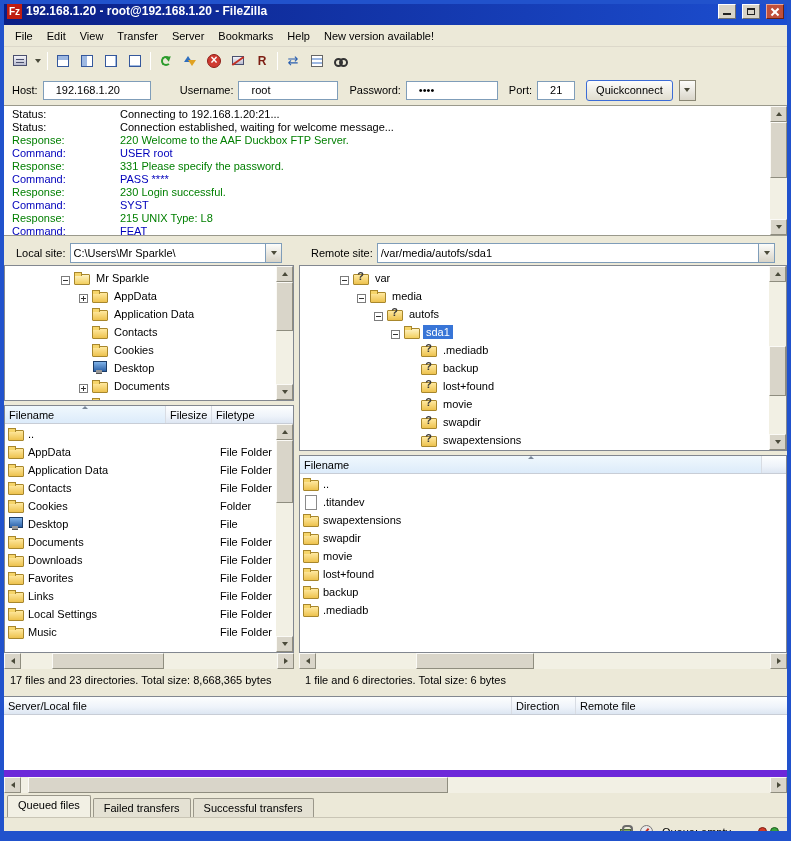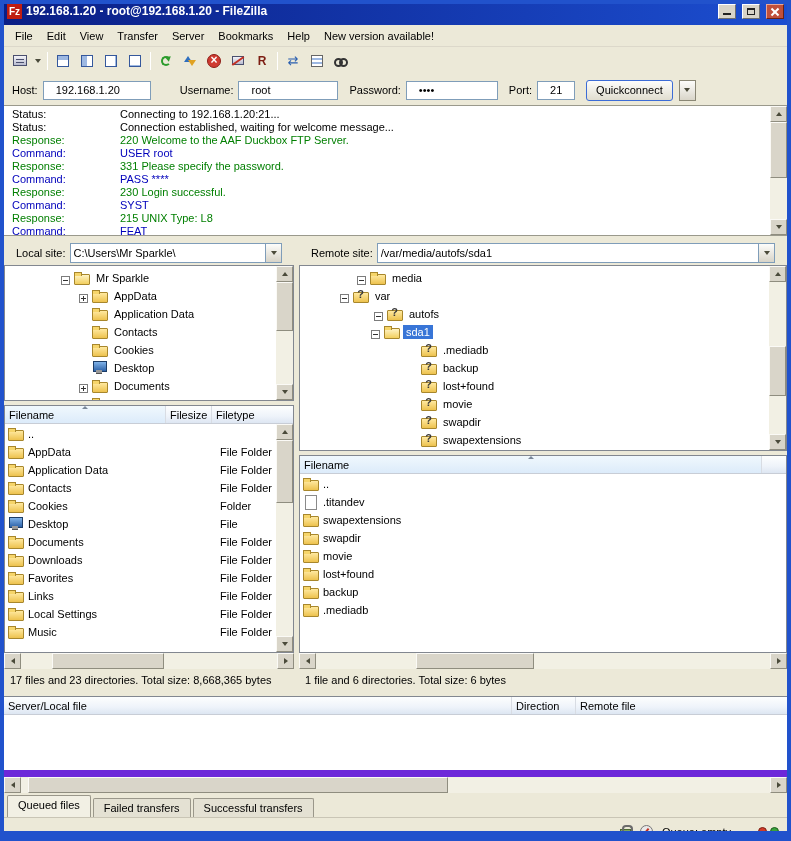--- a/index.html
+++ b/index.html
@@ -462,36 +462,36 @@
         <span>Remote site:</span>
         <div class="combo">
           <input value="/var/media/autofs/sda1" style="">
           <span class="combo-btn">
               <span class="arr arr-down"></span>
             </span>
         </div>
       </div>
       <div class="treebox">
         <div class="tree">
+          <div class="trow" style="padding-left:40px">
+              <span class="expander minus"></span>
+              <span class="ticon" data-icon="folder-question"></span>
+              <span class="tlabel">var</span>
+            </div>
           <div class="trow" style="padding-left:57px">
               <span class="expander minus"></span>
               <span class="ticon" data-icon="folder"></span>
               <span class="tlabel">media</span>
             </div>
-          <div class="trow" style="padding-left:40px">
+          <div class="trow" style="padding-left:74px">
               <span class="expander minus"></span>
               <span class="ticon" data-icon="folder-question"></span>
-              <span class="tlabel">var</span>
-            </div>
-          <div class="trow" style="padding-left:74px">
-              <span class="expander minus"></span>
-              <span class="ticon" data-icon="folder-question"></span>
               <span class="tlabel">autofs</span>
             </div>
-          <div class="trow selected" style="padding-left:71px">
+          <div class="trow selected" style="padding-left:91px">
               <span class="expander minus"></span>
               <span class="ticon" data-icon="folder-open"></span>
               <span class="tlabel">sda1</span>
             </div>
           <div class="trow" style="padding-left:108px">
               <span class="expander none"></span>
               <span class="ticon" data-icon="folder-question"></span>
               <span class="tlabel">.mediadb</span>
             </div>
           <div class="trow" style="padding-left:108px">

